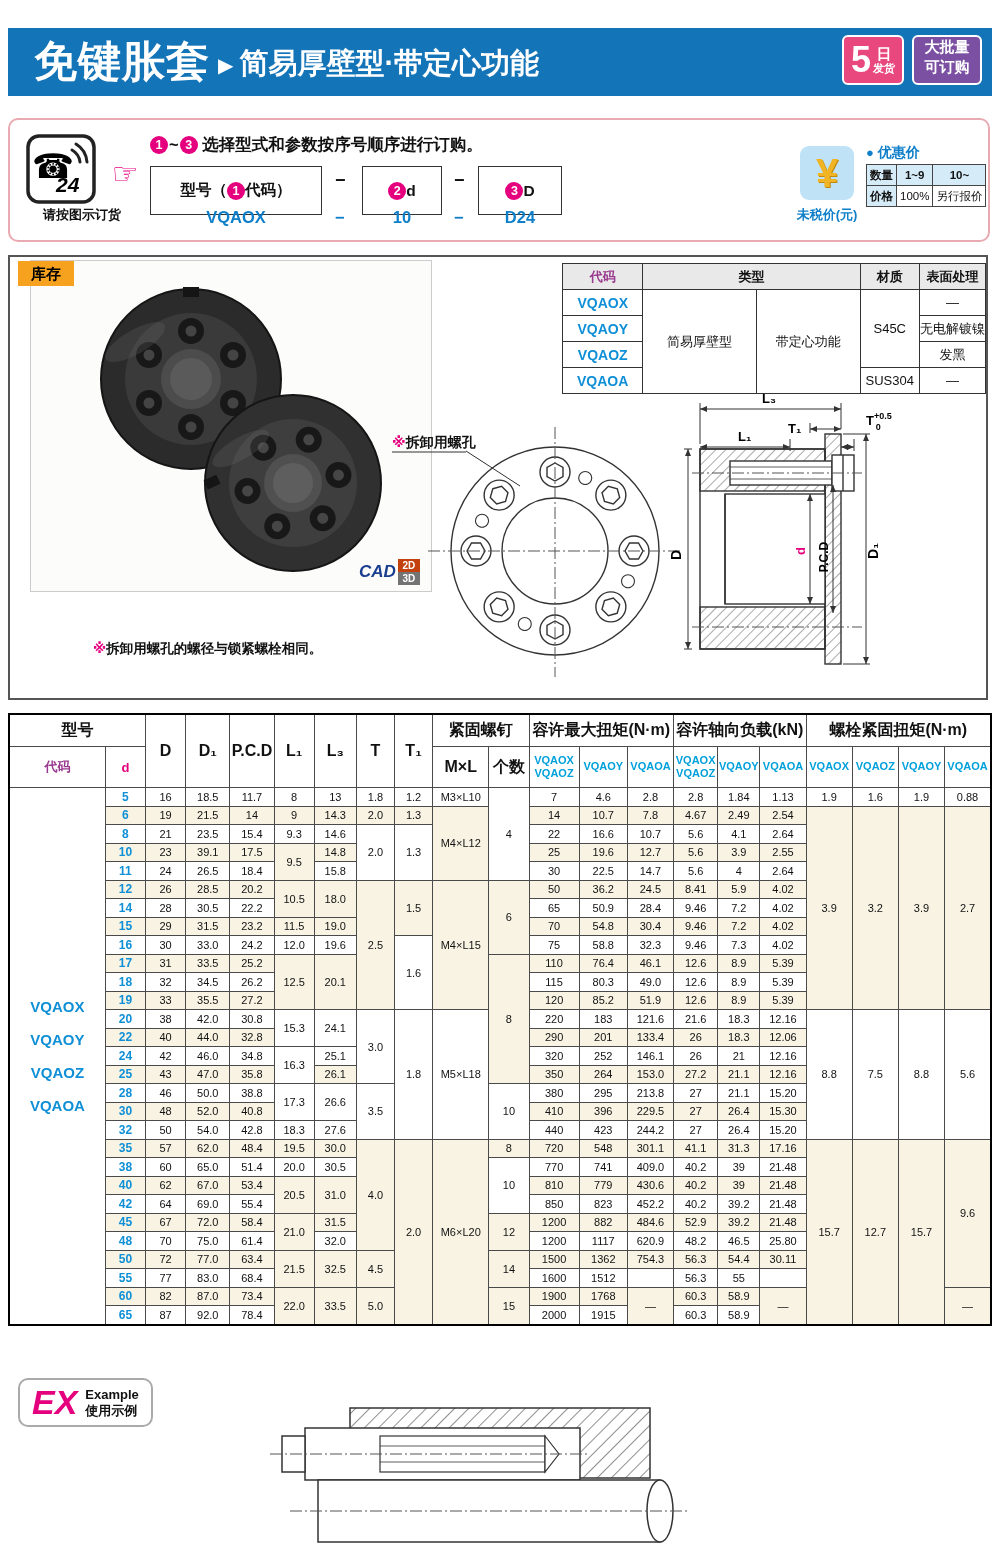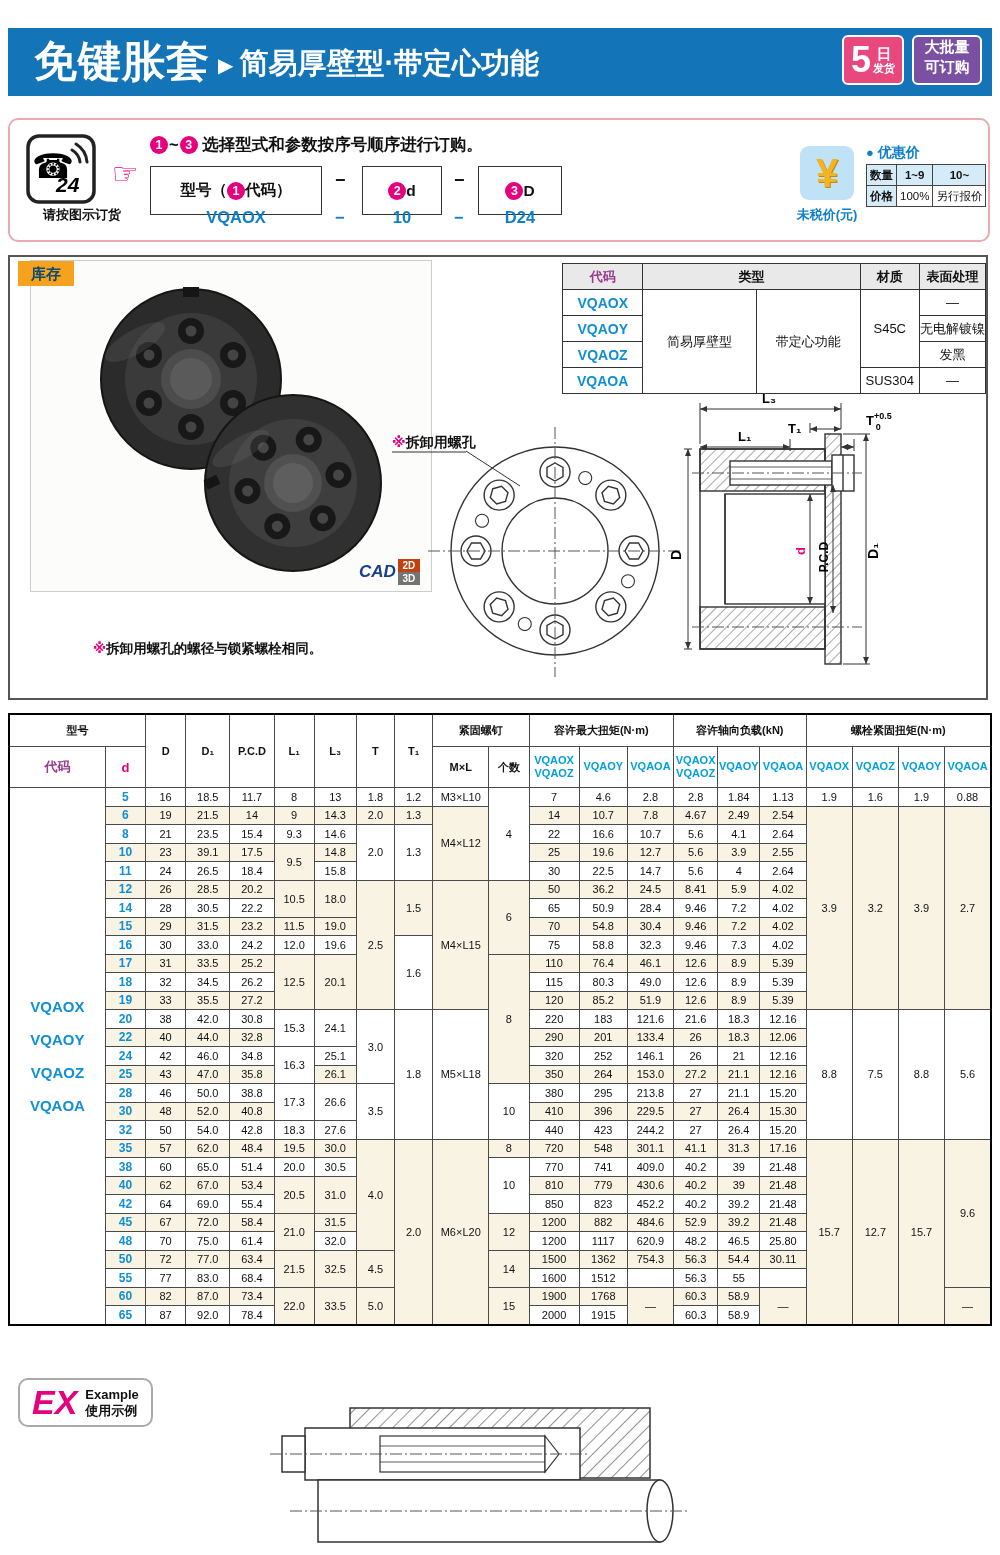--- a/index.html
+++ b/index.html
@@ -51,21 +51,21 @@
   .untaxed{left:768px;top:86px;width:98px;text-align:center;color:#0e7fc8;font-size:13px;font-weight:bold;}
   .deal-label{left:856px;top:24px;color:#0e7fc8;font-size:14px;font-weight:bold;}
   .deal-label .dot{font-size:13px;margin-right:4px;}
   table.price{left:856px;top:44px;position:absolute;border-collapse:collapse;font-size:11.5px;}
   table.price td{border:1px solid #444;text-align:center;padding:1px 3px;height:18px;white-space:nowrap;}
   table.price tr:first-child td{background:#d6ebf8;font-weight:bold;}
   table.price td:first-child{background:#d6ebf8;font-weight:bold;}
 
   
   .main-box{top:255px;left:8px;width:980px;height:445px;border:2px solid #555;background:#fff;box-sizing:border-box;}
-  .stock-badge{left:8px;top:4px;width:56px;height:25px;background:#f6a21f;color:#0c4a6e;
+  .stock-badge{left:8px;top:4px;width:56px;height:25px;background:#f6a21f;color:#000000;
     font-size:15px;font-weight:bold;text-align:center;line-height:25px;}
   .photo-area{left:20px;top:3px;width:400px;height:330px;border:1px solid #ccc;background:#fcfcfb;}
   .cad-badge{left:328px;top:298px;display:flex;align-items:center;}
   .cad-badge .cad{color:#1a3f8f;font-weight:bold;font-style:italic;font-size:17px;margin-right:2px;}
   .cad-badge .stack{display:flex;flex-direction:column;}
   .cad-badge .b{width:22px;height:13px;color:#fff;font-size:10px;font-weight:bold;text-align:center;line-height:13px;}
   .b2d{background:#c2410c;} .b3d{background:#737373;}
 
   table.spec{left:552px;top:6px;position:absolute;border-collapse:collapse;table-layout:fixed;font-size:13px;}
   table.spec th,table.spec td{border:1.5px solid #333;text-align:center;padding:0;height:25px;white-space:nowrap;}
@@ -74,21 +74,21 @@
   table.spec td.code{color:#0f8fd6;font-weight:bold;font-size:14px;}
 
   .note-bottom{left:75px;top:383px;font-size:13.5px;font-weight:bold;margin-left:8px;}
   .mg{color:#e5007e;}
 
   
   table.main{position:absolute;top:713px;left:8px;width:984px;border-collapse:collapse;
     table-layout:fixed;font-size:11px;border:2px solid #000;}
   table.main th,table.main td{border:1px solid #4a4a4a;text-align:center;padding:0;
     overflow:hidden;white-space:nowrap;}
-  table.main thead th{font-weight:bold;font-size:11px;background:#fff;}
+  table.main thead th{font-weight:bold;font-size:16px;background:#fff;}
   table.main thead tr:first-child th{height:31px;}
   table.main thead tr:last-child th{height:40px;}
   table.main th.vh{color:#00a0db;font-size:11px;line-height:1.2;}
   table.main th.hdr-code{color:#993a8e;font-size:13px;}
   table.main th.hdr-d{color:#e5007e;font-size:13px;}
   table.main tbody td{height:17.5px;}
   table.main tbody tr:nth-child(even){background:#f8f3e3;}
   table.main td.col-d{color:#0f8fd6;font-weight:bold;font-size:12px;}
   table.main td.codes-cell{vertical-align:middle;background:#fff;}
   table.main td.codes-cell div{color:#0f8fd6;font-weight:bold;font-size:15px;line-height:33px;}

